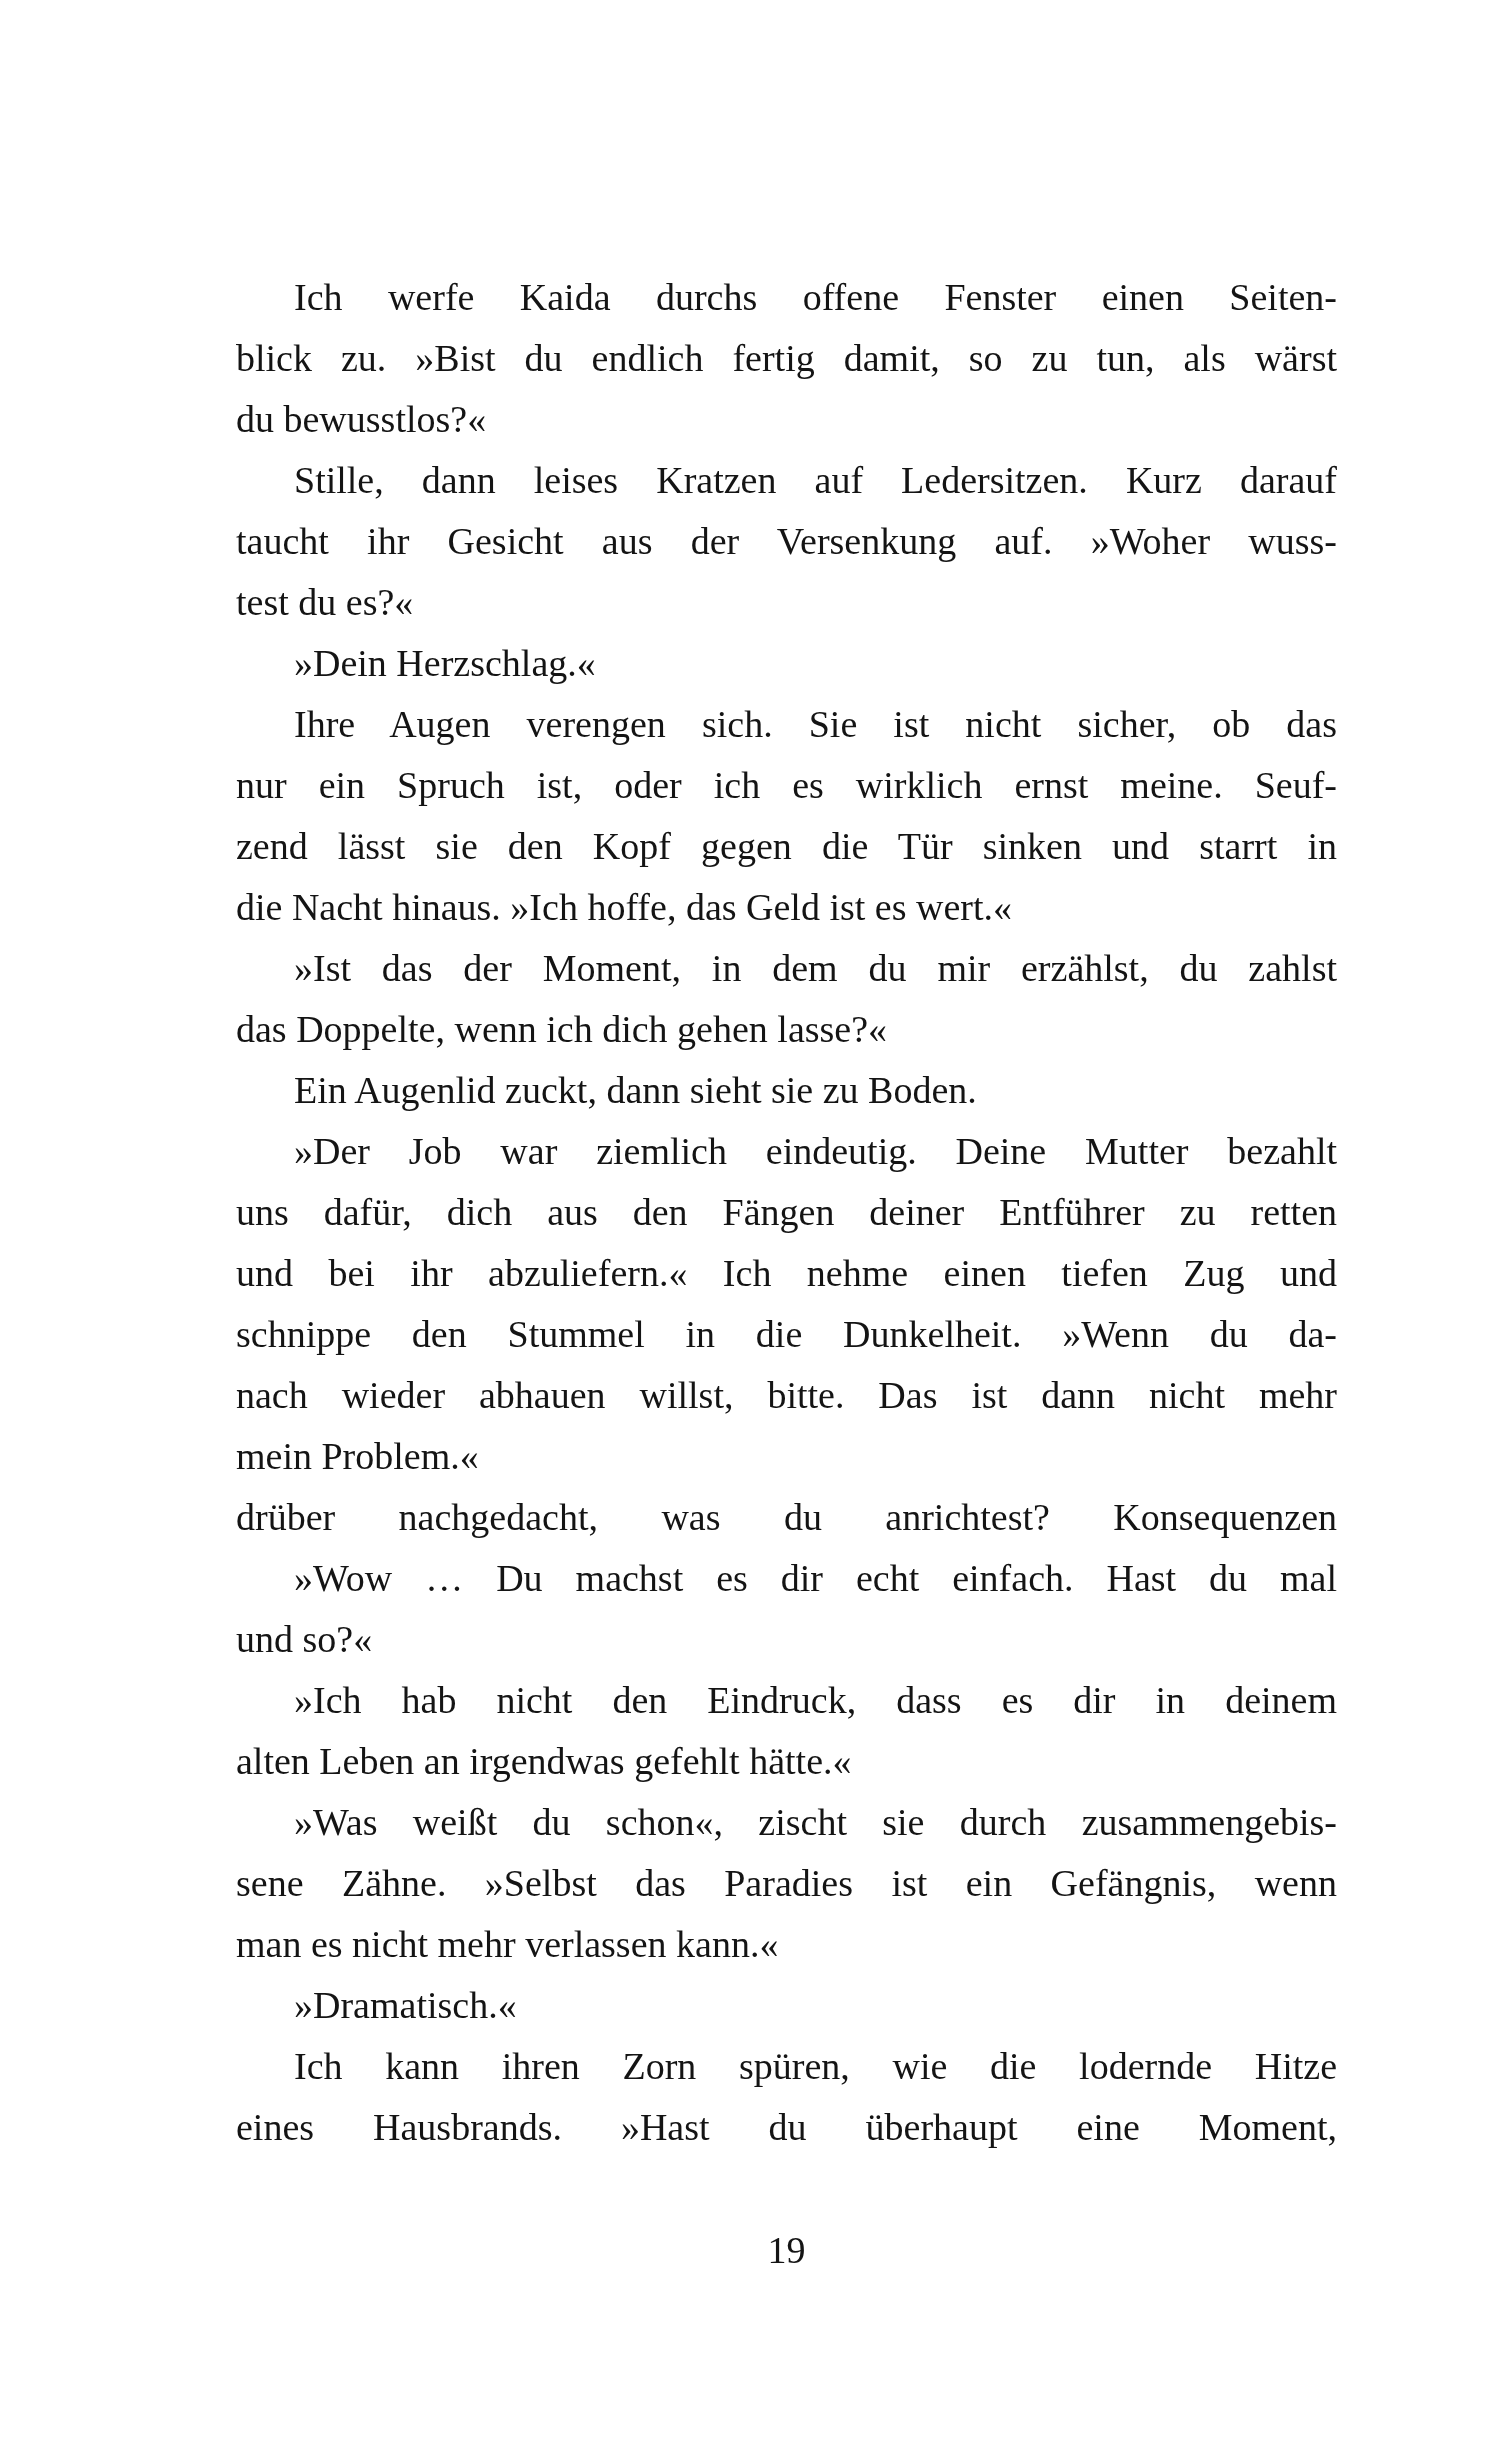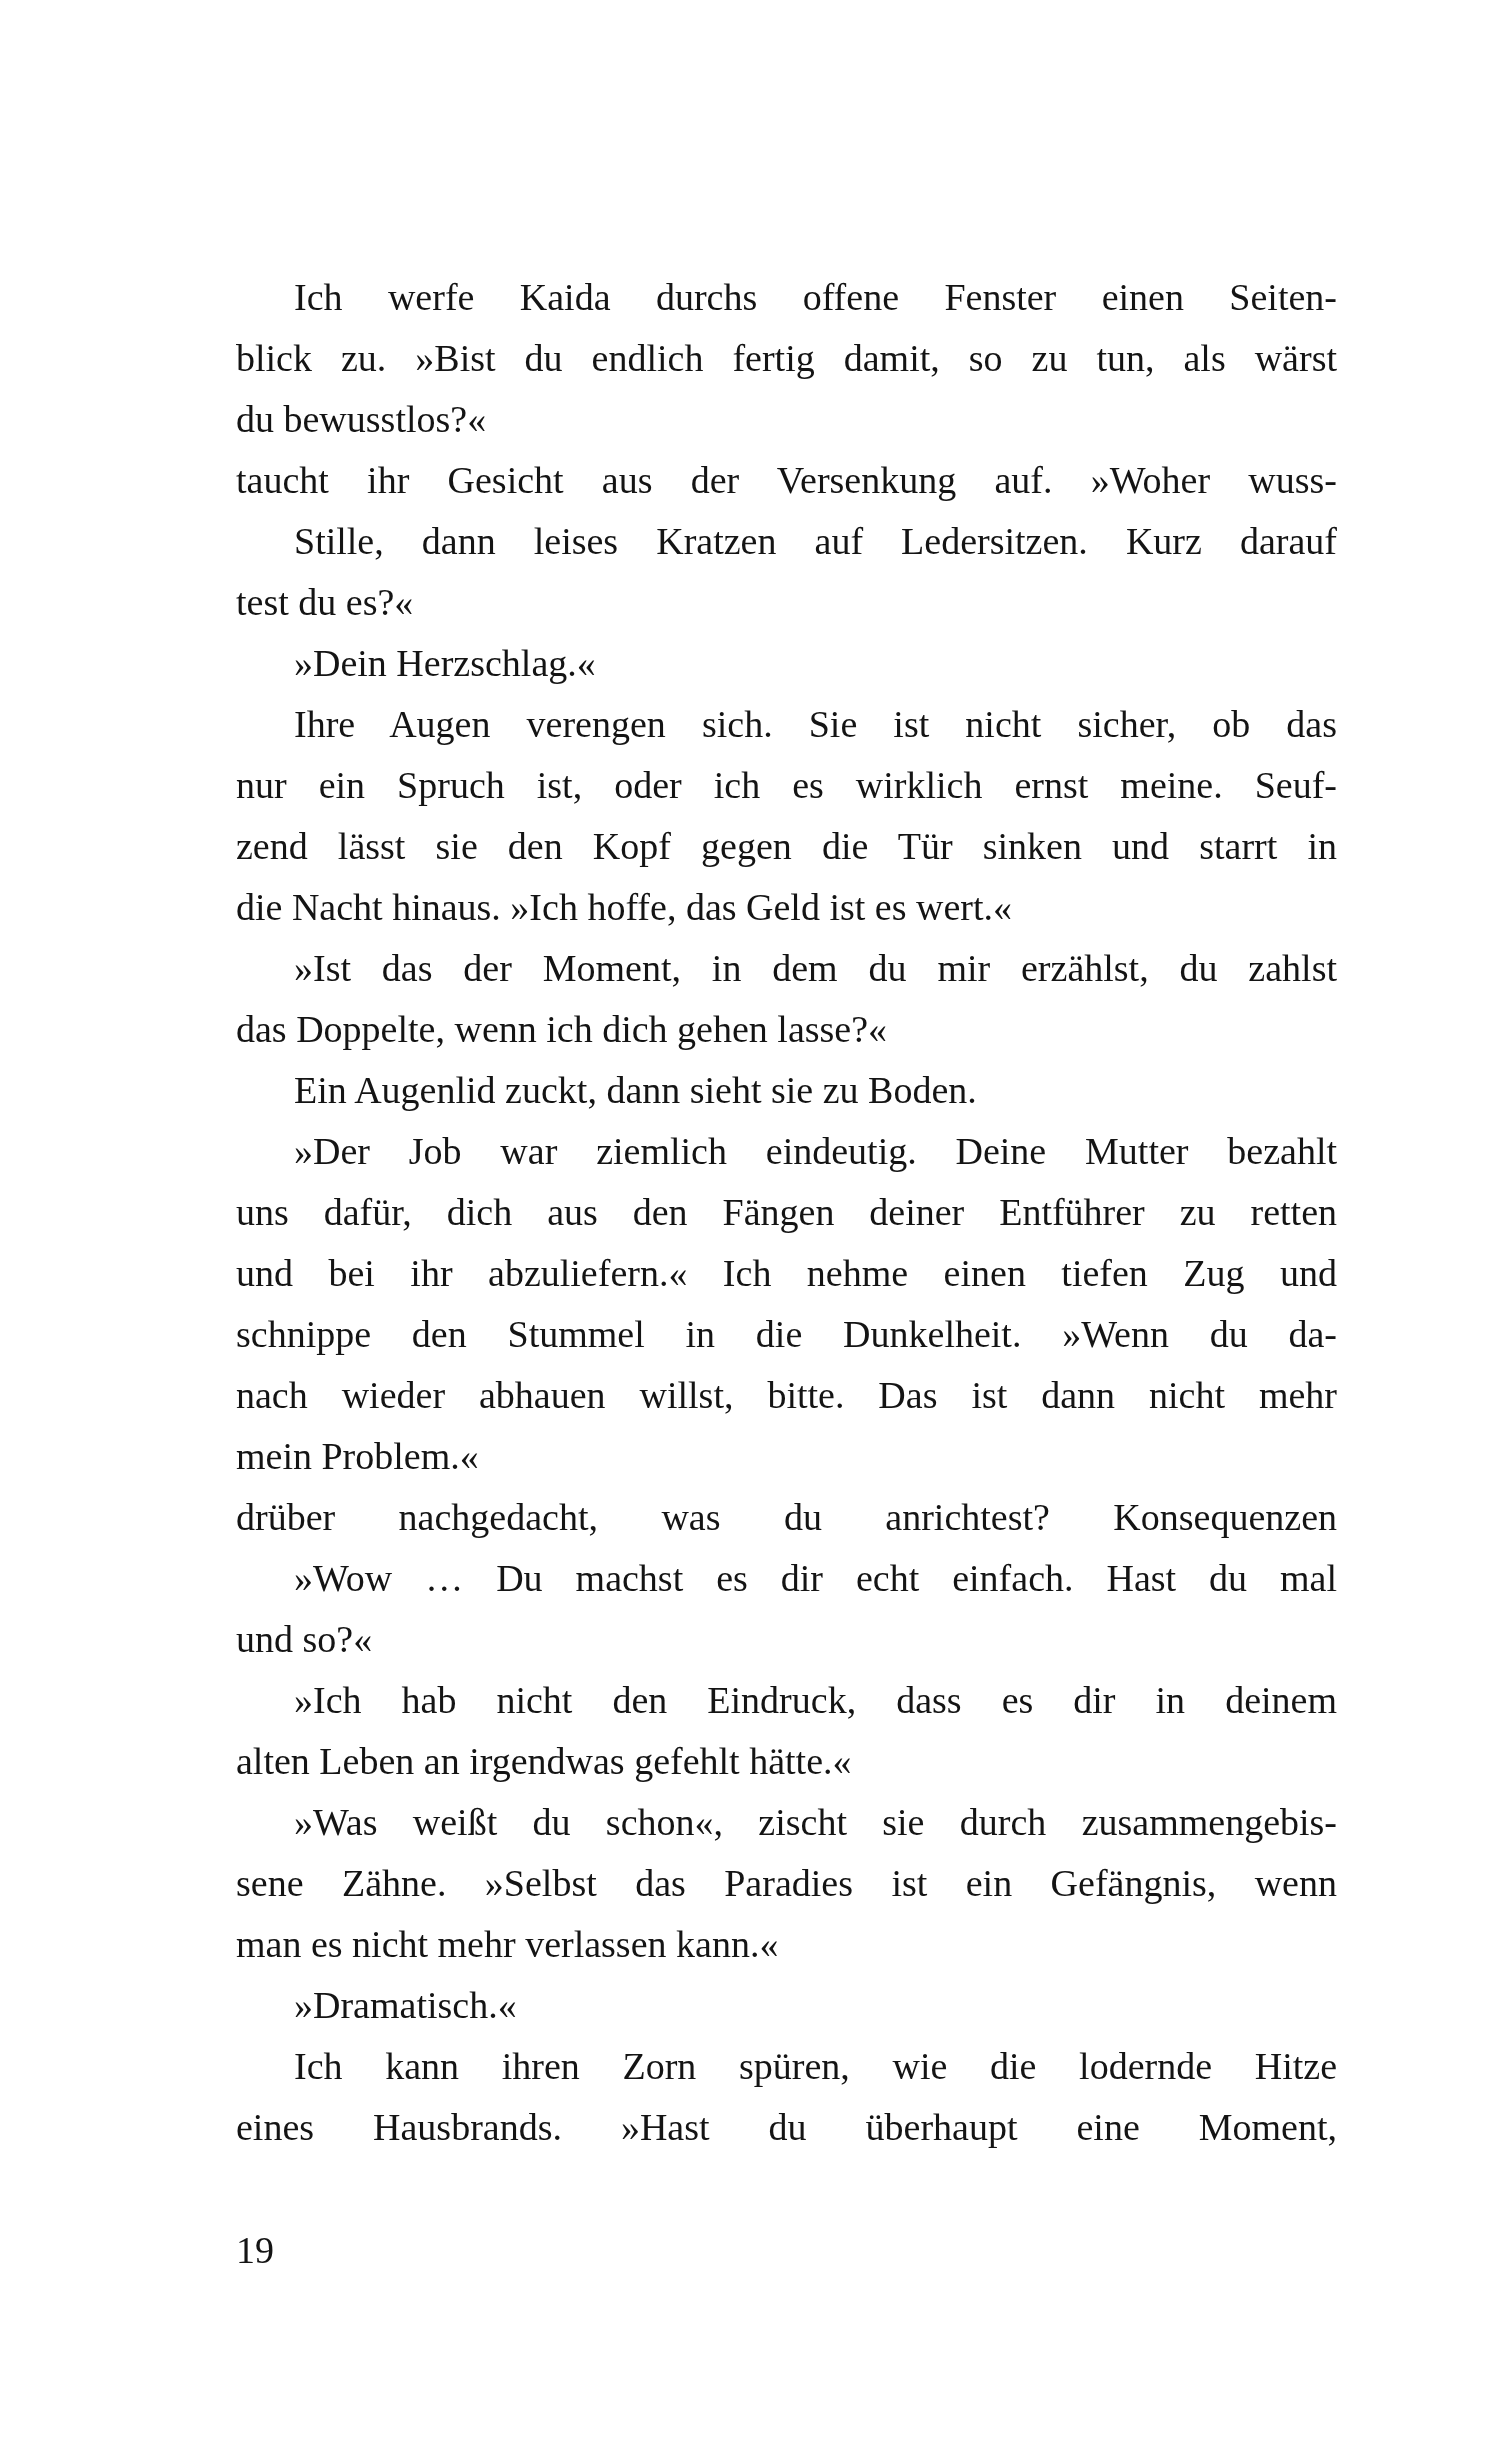--- a/index.html
+++ b/index.html
@@ -40,37 +40,38 @@
     text-align-last:left;
   }
   .line.indent{
     text-indent:58px;
   }
   .pagenum{
     position:absolute;
     left:236px;
     top:2220px;
     width:1101px;
+    text-align:center;
     font-size:38px;
     line-height:61px;
   }
 </style>
 </head>
 <body>
 
 <div class="page">
   <div class="textblock">
       <div class="paragraph">
         <div class="line just indent">Ich werfe Kaida durchs offene Fenster einen Seiten-</div>
         <div class="line just">blick zu. »Bist du endlich fertig damit, so zu tun, als wärst</div>
         <div class="line last">du bewusstlos?«</div>
       </div>
       <div class="paragraph">
+        <div class="line just indent">Stille, dann leises Kratzen auf Ledersitzen. Kurz darauf</div>
         <div class="line just">taucht ihr Gesicht aus der Versenkung auf. »Woher wuss-</div>
-        <div class="line just indent">Stille, dann leises Kratzen auf Ledersitzen. Kurz darauf</div>
         <div class="line last">test du es?«</div>
       </div>
       <div class="paragraph">
         <div class="line last indent">»Dein Herzschlag.«</div>
       </div>
       <div class="paragraph">
         <div class="line just indent">Ihre Augen verengen sich. Sie ist nicht sicher, ob das</div>
         <div class="line just">nur ein Spruch ist, oder ich es wirklich ernst meine. Seuf-</div>
         <div class="line just">zend lässt sie den Kopf gegen die Tür sinken und starrt in</div>
         <div class="line last">die Nacht hinaus. »Ich hoffe, das Geld ist es wert.«</div>

